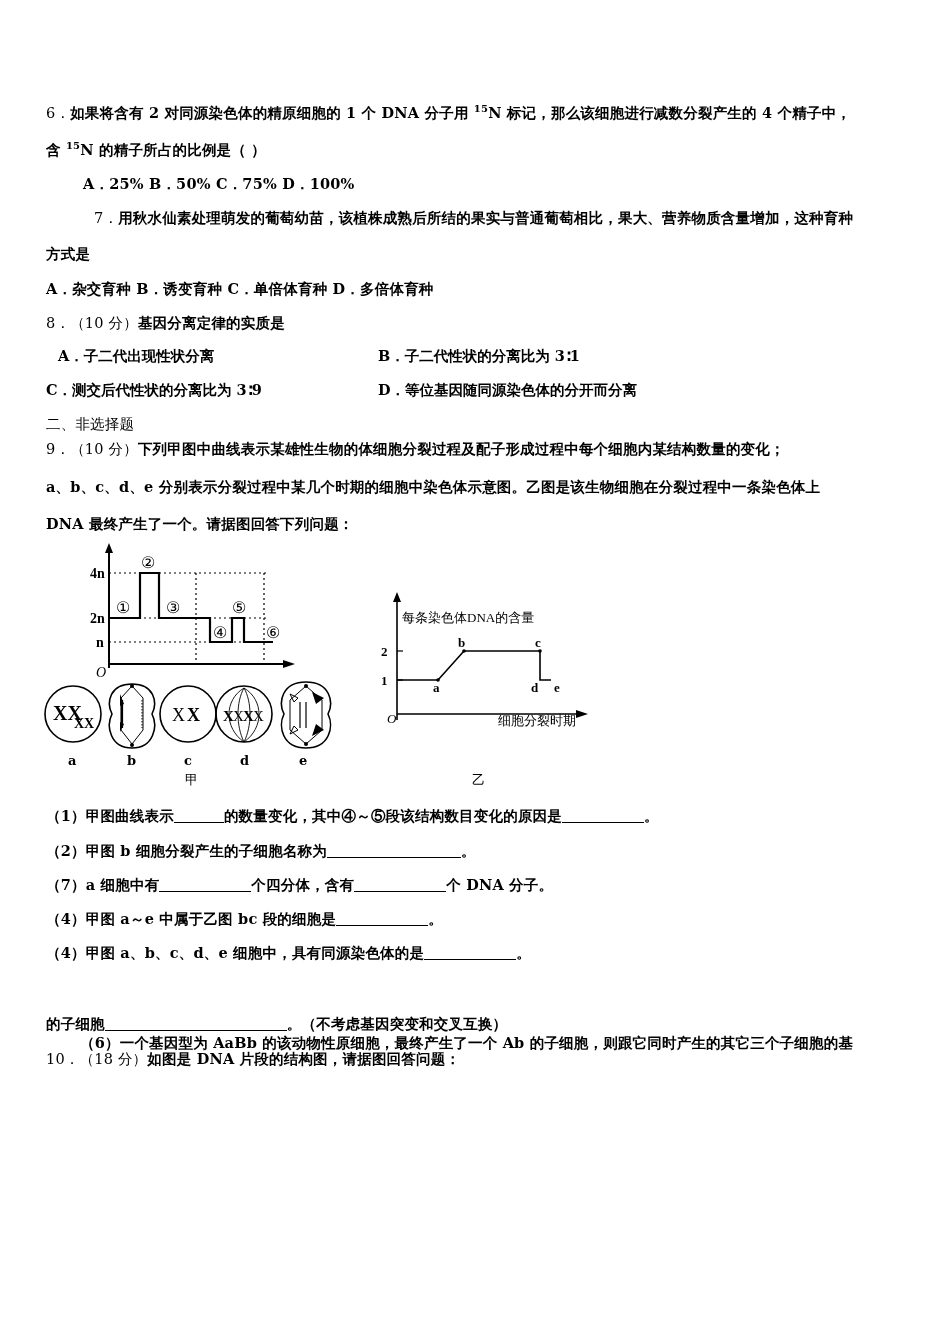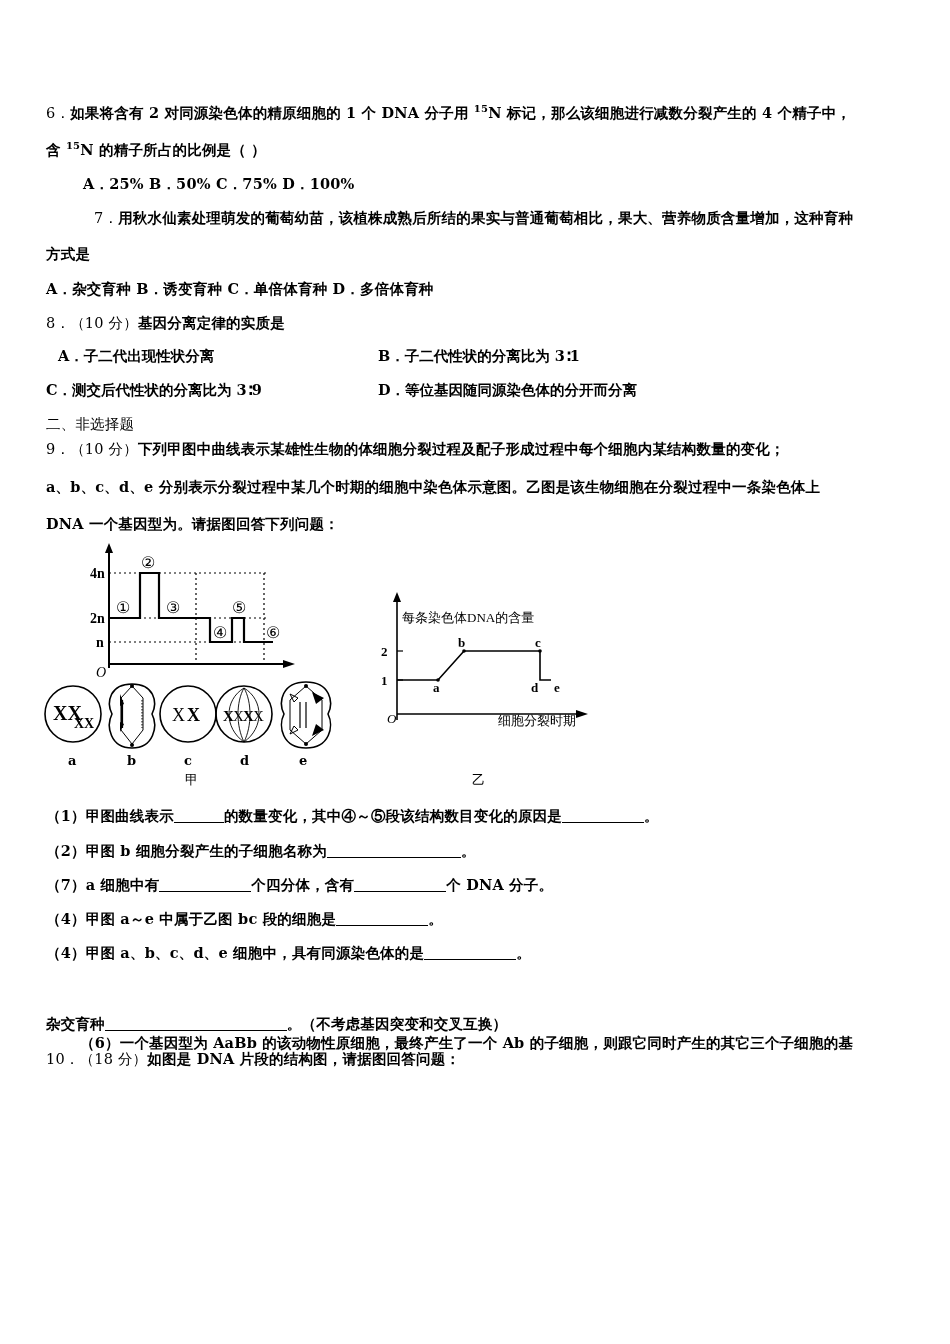--- a/index.html
+++ b/index.html
@@ -38,21 +38,21 @@
 <div class="opt" style="top:347px; left:378px;">B．子二代性状的分离比为 3∶1</div>
 <div class="opt" style="top:381px; left:46px;">C．测交后代性状的分离比为 3∶9</div>
 <div class="opt" style="top:381px; left:378px;">D．等位基因随同源染色体的分开而分离</div>
 
 <div class="line" style="top:415px; font-weight:normal;">二、非选择题</div>
 
 <div class="line" style="top:440px;">
   <span class="num">9．</span><span class="pts">（10 分）</span><span>下列甲图中曲线表示某雄性生物的体细胞分裂过程及配子形成过程中每个细胞内某结构数量的变化；</span>
 </div>
 <div class="line" style="top:478px;">a、b、c、d、e 分别表示分裂过程中某几个时期的细胞中染色体示意图。乙图是该生物细胞在分裂过程中一条染色体上</div>
-<div class="line" style="top:515px;">DNA 一个基因型为。请据图回答下列问题：</div>
+<div class="line" style="top:515px;">DNA 最终产生了一个。请据图回答下列问题：</div>
 
 <svg style="position:absolute; left:80px; top:543px;" width="220" height="135" viewBox="0 0 220 135">
 
   <line x1="29" y1="125" x2="29" y2="6" stroke="#000" stroke-width="2"></line>
   <polygon points="29,0 25,10 33,10" fill="#000"></polygon>
   <line x1="29" y1="121" x2="205" y2="121" stroke="#000" stroke-width="2"></line>
   <polygon points="215,121 203,117 203,125" fill="#000"></polygon>
 
   <g stroke="#000" stroke-width="1.2" stroke-dasharray="2,3">
     <line x1="29" y1="30" x2="186" y2="30"></line>
@@ -169,18 +169,18 @@
   <span>（7）a 细胞中有</span><span class="blank" style="width:92px;"></span><span>个四分体，含有</span><span class="blank" style="width:92px;"></span><span>个 DNA 分子。</span>
 </div>
 <div class="line" style="top:910px;">
   <span>（4）甲图 a～e 中属于乙图 bc 段的细胞是</span><span class="blank" style="width:92px;"></span><span>。</span>
 </div>
 <div class="line" style="top:944px;">
   <span>（4）甲图 a、b、c、d、e 细胞中，具有同源染色体的是</span><span class="blank" style="width:92px;"></span><span>。</span>
 </div>
 <div class="line" style="top:1034px;margin-left:34px;">（6）一个基因型为 AaBb 的该动物性原细胞，最终产生了一个 Ab 的子细胞，则跟它同时产生的其它三个子细胞的基</div>
 <div class="line" style="top:1015px;">
-  <span>杂交育种</span><span class="blank" style="width:182px;"></span><span>。（不考虑基因突变和交叉互换）</span>
+  <span>的子细胞</span><span class="blank" style="width:182px;"></span><span>。（不考虑基因突变和交叉互换）</span>
 </div>
 
 <div class="line" style="top:1050px;">
   <span class="num">10．</span><span class="pts">（18 分）</span><span>如图是 DNA 片段的结构图，请据图回答问题：</span>
 </div>
 
 </body></html>

